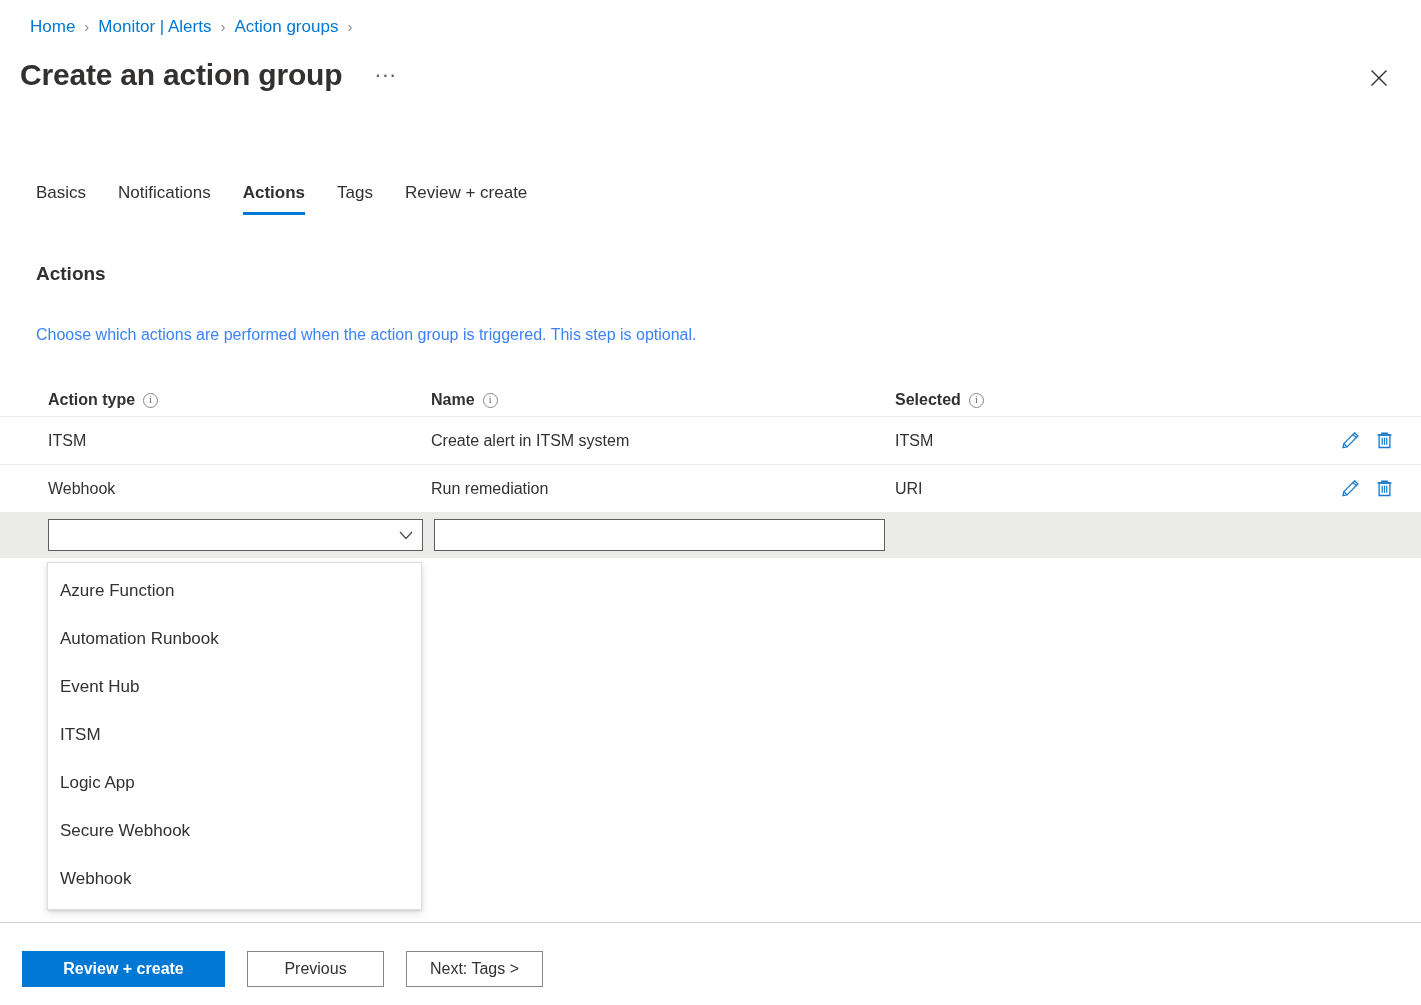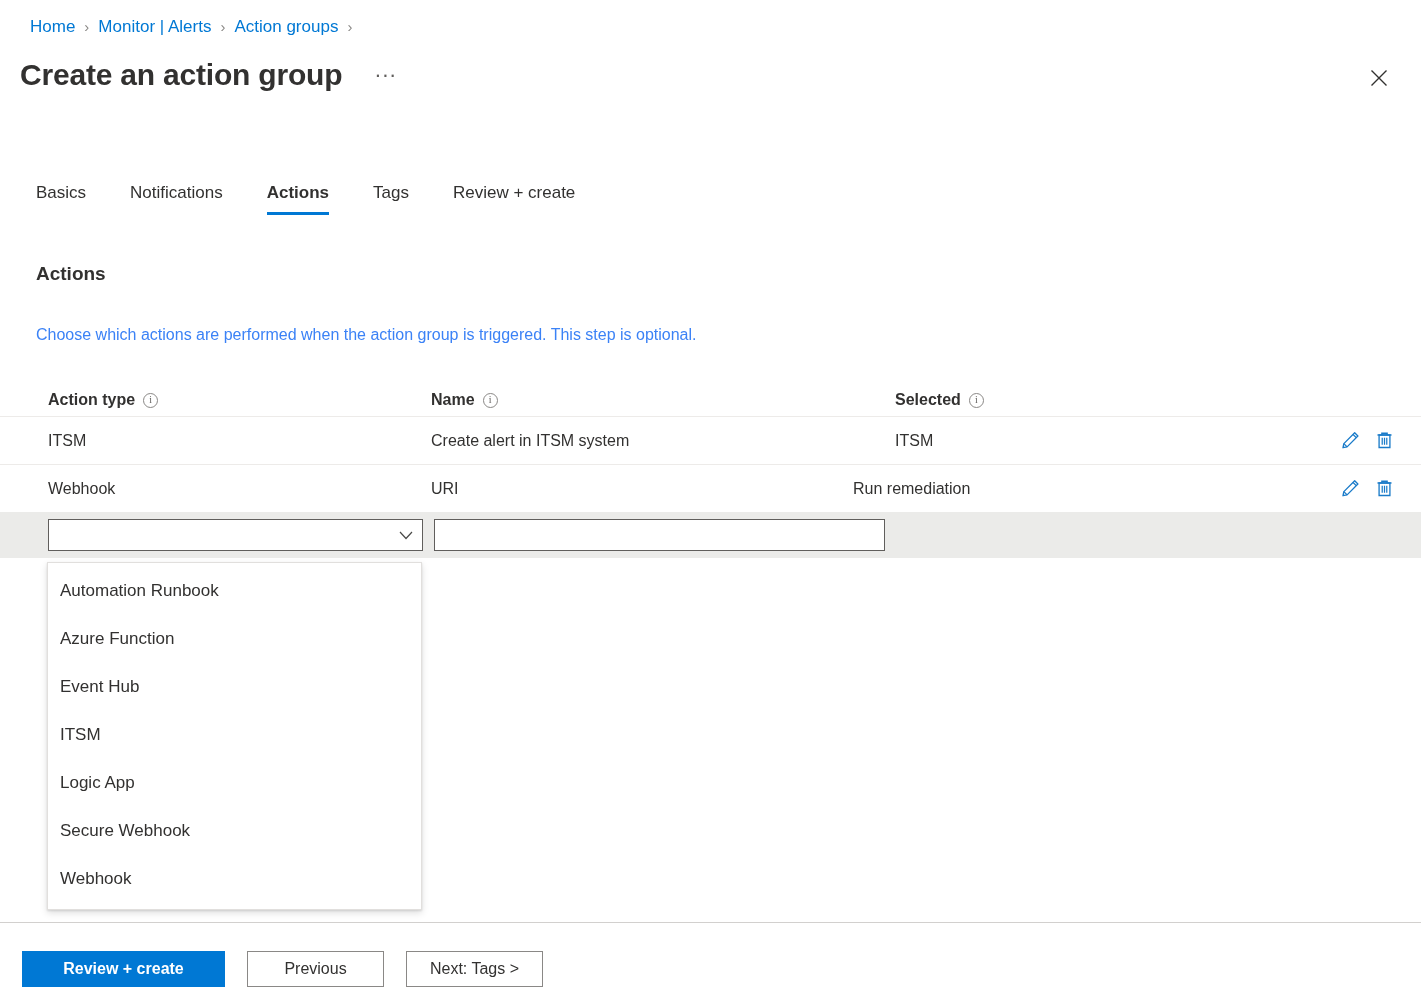--- a/index.html
+++ b/index.html
@@ -87,21 +87,21 @@
   }
   .close-btn svg { display: block; }
 
   
   .tabs {
     position: absolute;
     left: 36px;
     top: 178px;
     display: flex;
     align-items: flex-start;
-    gap: 16px;
+    gap: 4px;
   }
   .tab {
     font-size: 17px;
     line-height: 22px;
     color: #323130;
     padding: 4px 14px 11px 14px;
     cursor: pointer;
     position: relative;
     white-space: nowrap;
   }
@@ -393,22 +393,22 @@
             <path d="M7.2 4.2 V2.4 H12.8 V4.2" fill="none" stroke="#1a7bc9" stroke-width="1.4"></path>
             <path d="M4.3 4.2 H15.7 V17.4 H4.3 Z" fill="none" stroke="#1a7bc9" stroke-width="1.4"></path>
             <path d="M7.6 7.2 V14.6 M10.0 7.2 V14.6 M12.4 7.2 V14.6" stroke="#1a7bc9" stroke-width="1.3"></path>
           </svg>
         </span>
       </div>
     </div>
 
     <div class="grid-row">
       <div class="cell col-type">Webhook</div>
+      <div class="cell col-name">Run remediation</div>
       <div class="cell col-sel">URI</div>
-      <div class="cell col-name">Run remediation</div>
       <div class="col-acts row-actions">
         <span class="icon-btn">
           <svg width="19" height="19" viewBox="0 0 20 20" aria-hidden="true">
             <path d="M14.4 1.9 L17.8 5.3 L6.4 16.7 L2.1 17.6 L3.0 13.3 Z" fill="none" stroke="#1a7bc9" stroke-width="1.4" stroke-linejoin="round"></path>
             <path d="M12.7 3.6 L16.1 7.0" stroke="#1a7bc9" stroke-width="1.4"></path>
             <path d="M3.0 13.3 L6.4 16.7" stroke="#1a7bc9" stroke-width="1.4"></path>
           </svg>
         </span>
         <span class="icon-btn">
           <svg width="19" height="19" viewBox="0 0 20 20" aria-hidden="true">
@@ -427,22 +427,22 @@
           <svg width="14" height="9" viewBox="0 0 14 9" aria-hidden="true">
             <path d="M1 1 L7 7.5 L13 1" fill="none" stroke="#4a4a48" stroke-width="1.2"></path>
           </svg>
         </span>
       </div>
       <input class="text-box" type="text" value="" placeholder="" style="">
     </div>
   </div>
 
   <div class="dropdown">
+    <div class="dd-option">Azure Function</div>
     <div class="dd-option">Automation Runbook</div>
-    <div class="dd-option">Azure Function</div>
     <div class="dd-option">Event Hub</div>
     <div class="dd-option">ITSM</div>
     <div class="dd-option">Logic App</div>
     <div class="dd-option">Secure Webhook</div>
     <div class="dd-option">Webhook</div>
   </div>
 
   <div class="footer-rule"></div>
   <div class="footer">
     <div class="btn primary">Review + create</div>

